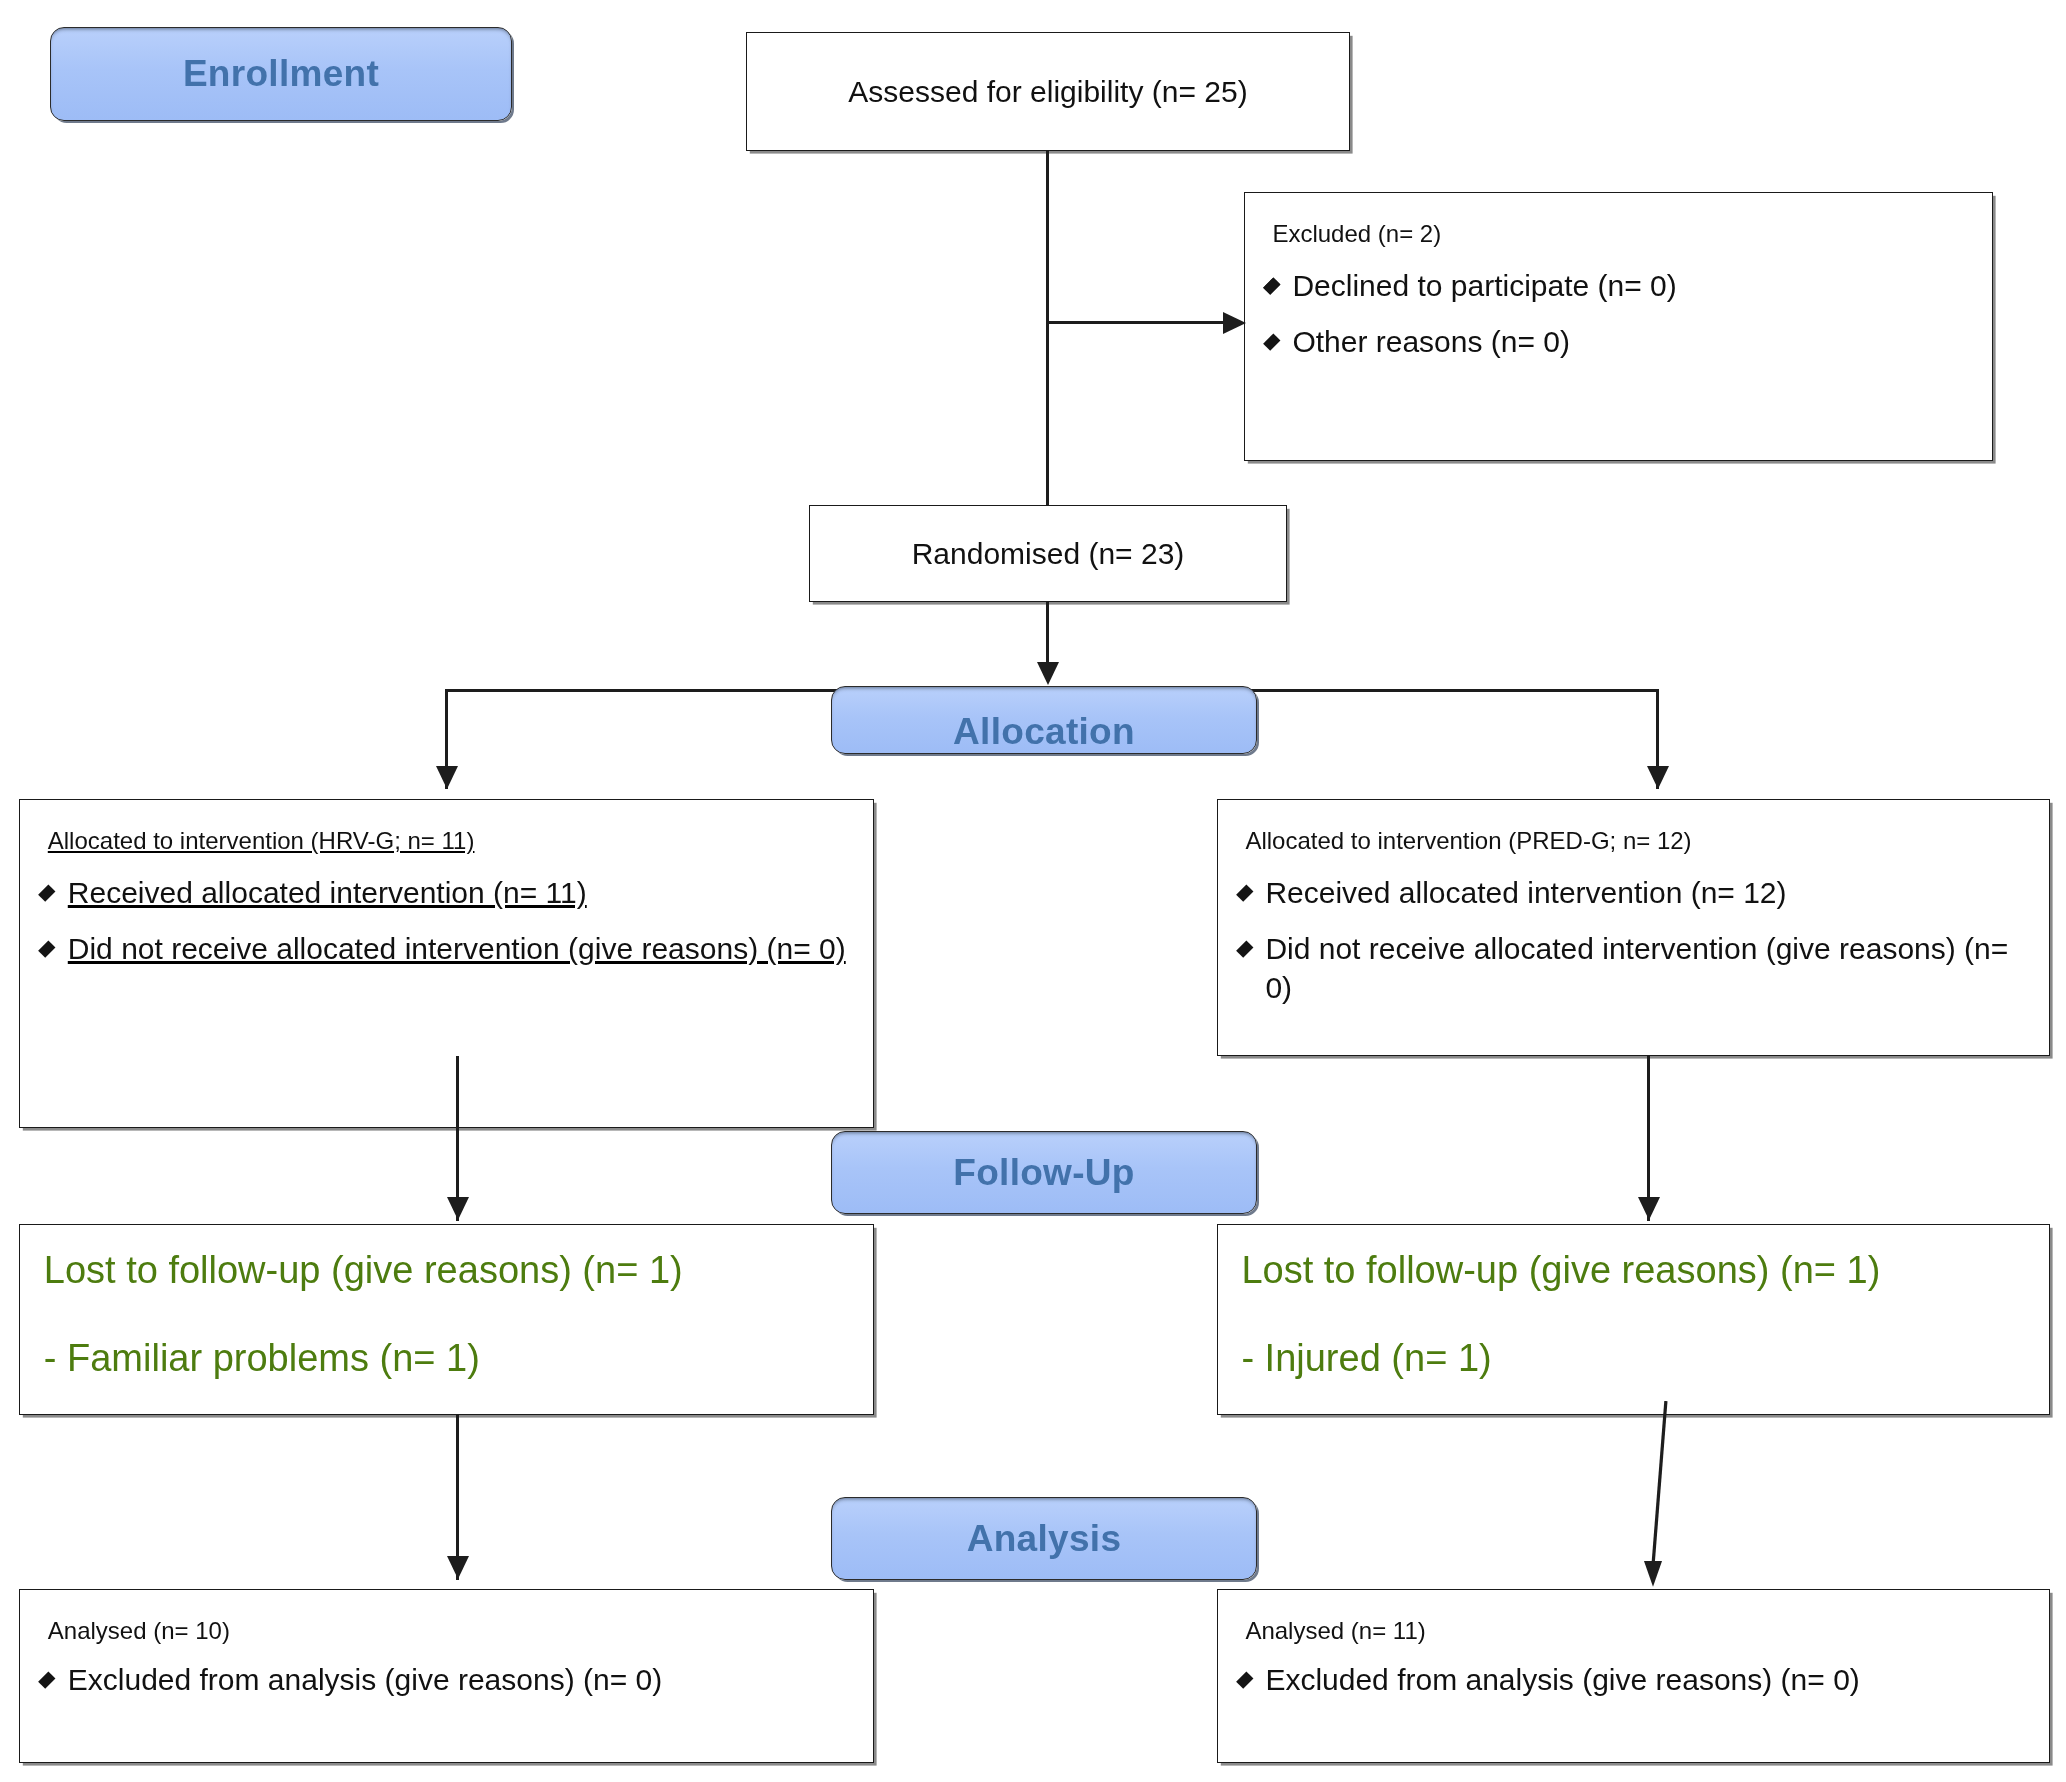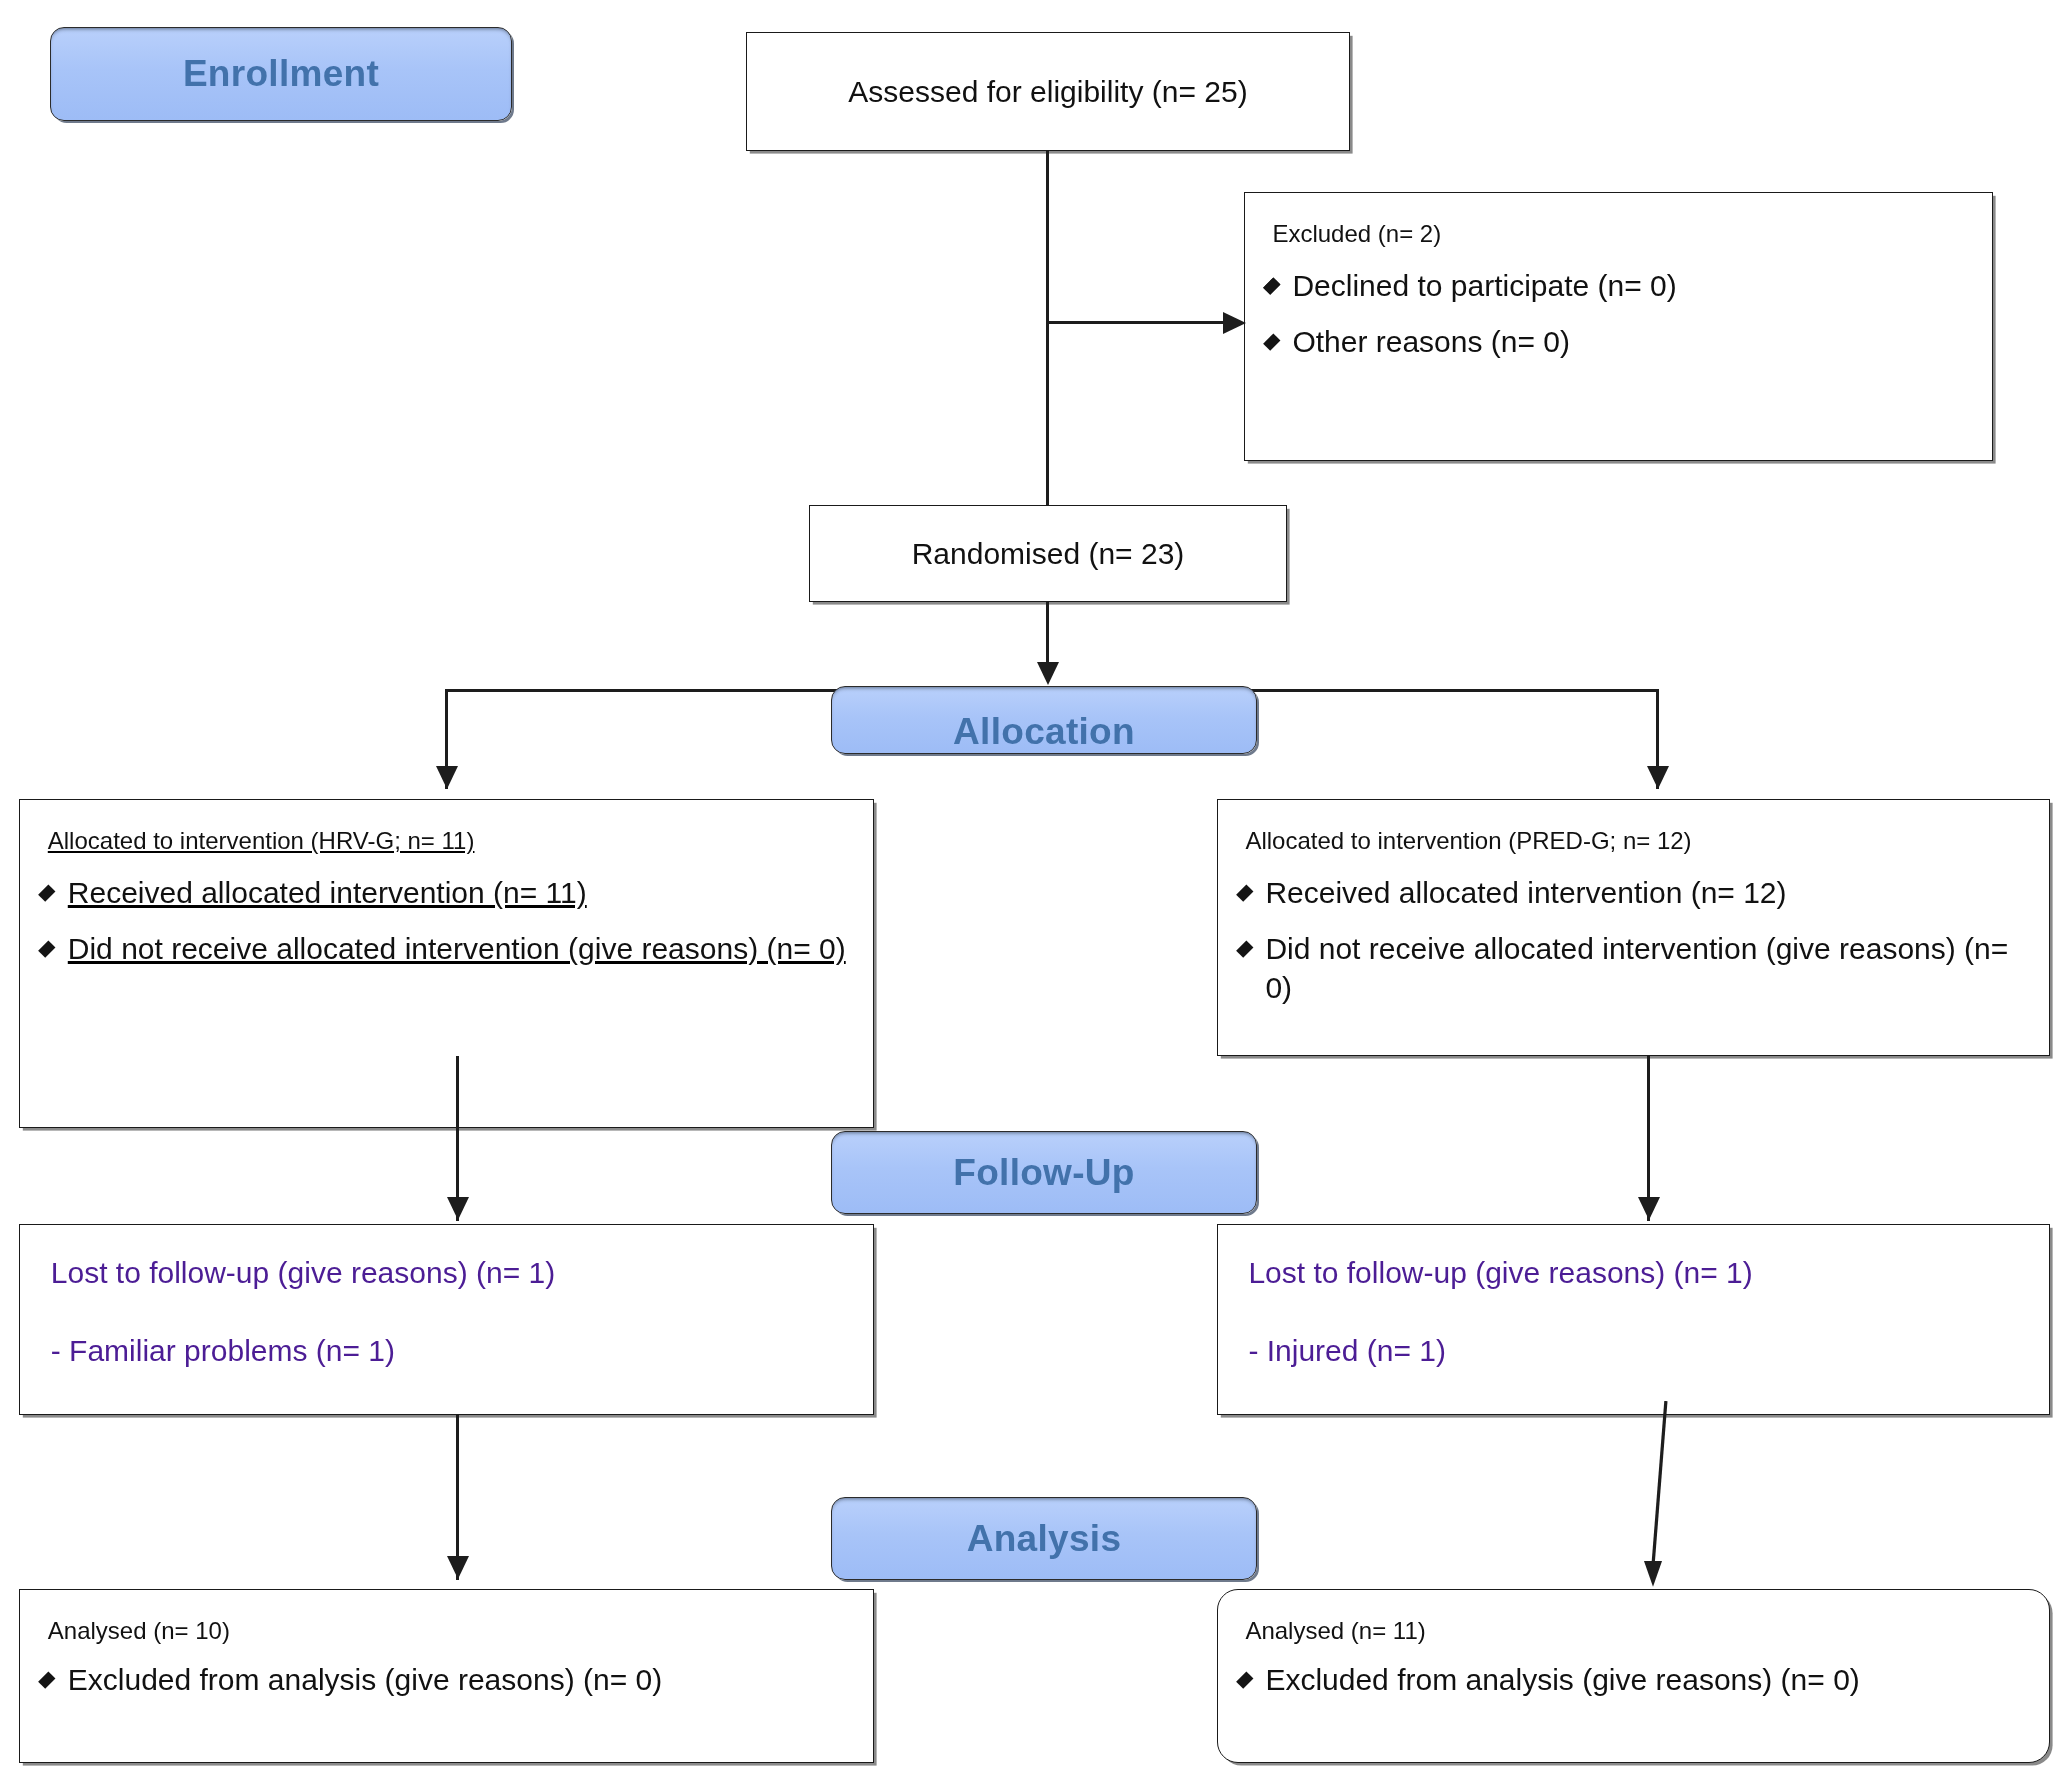--- a/index.html
+++ b/index.html
@@ -59,24 +59,24 @@
     background:#141414;
     transform:rotate(45deg) scale(1,1.45);
   }
   .lead{
     font-size:24px;
     line-height:1.30;
     color:#111111;
     margin:8px;
   }
   .plainline{
-    font-size:30px;
-    line-height:1.30;
-    color:#4c1d95;
-    margin:11px;
+    font-size:38px;
+    line-height:1.30;
+    color:#4d7c0f;
+    margin:4px;
   }
 
   
   .badge{
     position:absolute;
     box-sizing:border-box;
     border-radius:14px;
     border:1.9px solid #2b2b2b;
     background:linear-gradient(180deg,#b9d0fb 0%,#a8c4f8 45%,#9dbcf6 100%);
     box-shadow:2.6px 2.6px 0 -0.6px #6f7a8c, inset 0 3.2px 4.5px -2.6px #4a5a74;
@@ -207,21 +207,21 @@
     <span>Analysis</span>
   </div>
 
   <div class="box pad" style="left:19.4px;top:1589px;width:855px;height:174px;">
     <div class="lead">Analysed (n= 10)</div>
     <ul class="blist">
       <li style="margin-top:14px;"><span class="dia"></span><span>Excluded from analysis (give reasons) (n= 0)</span></li>
     </ul>
   </div>
 
-  <div class="box pad" style="left:1217px;top:1589px;width:833px;height:174px;border-radius:21px;">
+  <div class="box pad" style="left:1217px;top:1589px;width:833px;height:174px;">
     <div class="lead">Analysed (n= 11)</div>
     <ul class="blist">
       <li style="margin-top:14px;"><span class="dia"></span><span>Excluded from analysis (give reasons) (n= 0)</span></li>
     </ul>
   </div>
 
 </div>
 
 
 </body></html>

